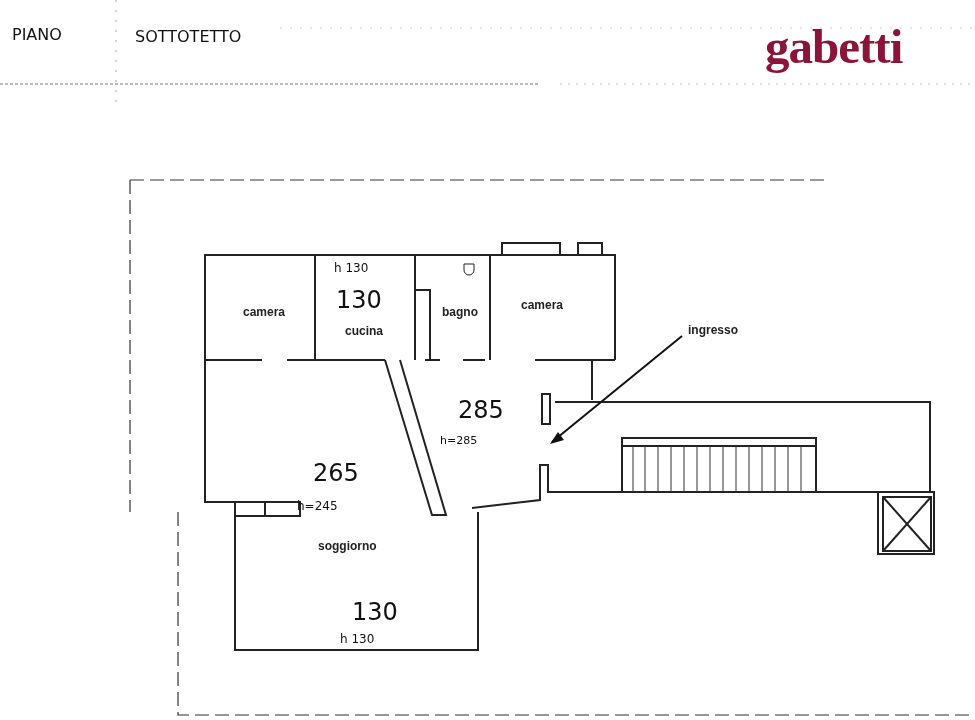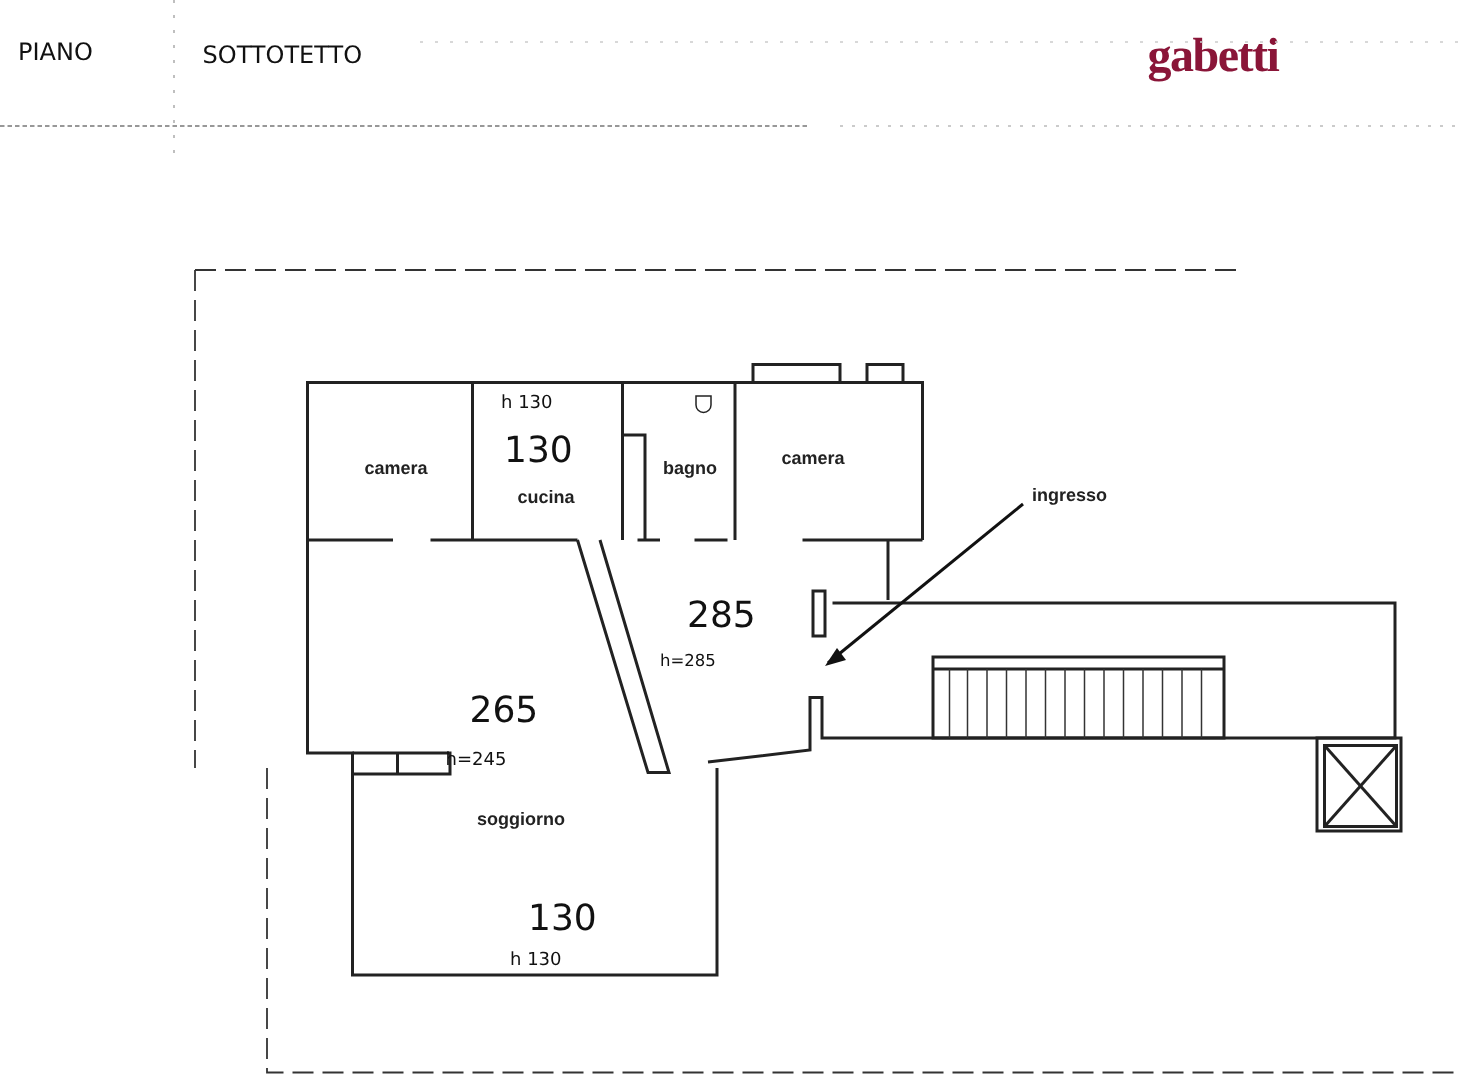--- a/index.html
+++ b/index.html
@@ -1,20 +1,20 @@
 <!DOCTYPE html>
 <html><head>
 <meta charset="utf-8">
 <style>
   html,body{margin:0;padding:0;background:#fff;}
   body{width:975px;height:720px;position:relative;overflow:hidden;font-family:"Liberation Sans",sans-serif;}
   svg{position:absolute;left:0;top:0;}
   .hand{font-family:"DejaVu Sans",sans-serif;fill:#111;}
   .lbl{font-family:"Liberation Sans",sans-serif;font-weight:bold;font-size:12px;fill:#222;}
-  .logo{position:absolute;left:765px;top:18px;font-family:"Liberation Serif",serif;font-weight:bold;font-size:32px;color:#8a1538;letter-spacing:-1px;}
+  .logo{position:absolute;left:765px;top:18px;font-family:"Liberation Serif",serif;font-weight:bold;font-size:49px;color:#8a1538;letter-spacing:-1px;}
 </style>
 </head>
 <body>
 
 <div class="logo">gabetti</div>
 
 <svg width="975" height="720" viewBox="0 0 975 720">
 
   <text x="12" y="40" class="hand" font-size="16">PIANO</text>
   <text x="135" y="42" class="hand" font-size="16">SOTTOTETTO</text>

